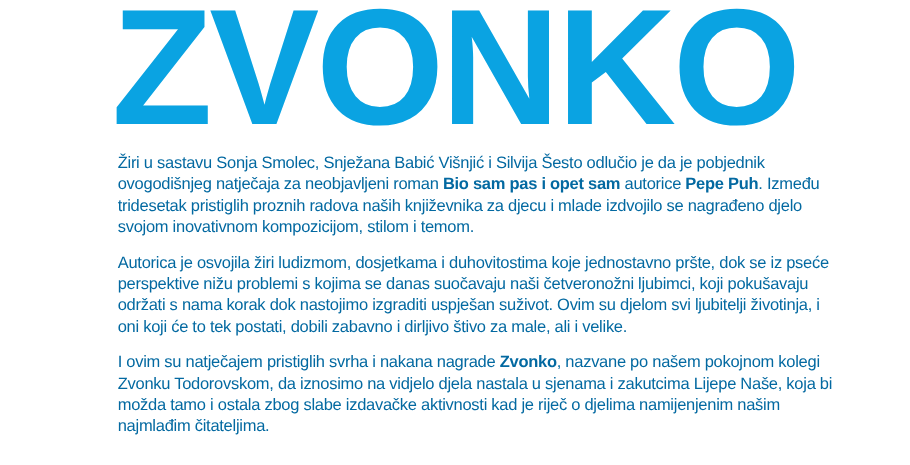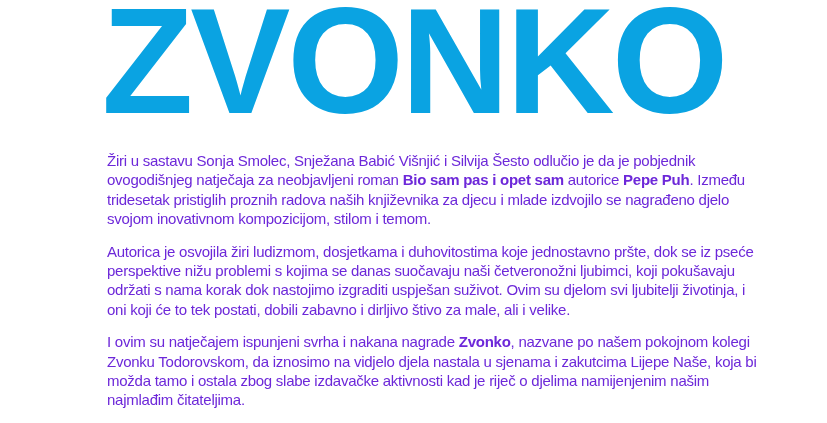--- a/index.html
+++ b/index.html
@@ -37,17 +37,17 @@
   .para {
     margin: 0 0 13px 0;
   }
   .para b { font-weight: bold; }
 </style>
 </head>
 <body style="background: rgb(255, 255, 255);">
 
 <h1 class="title" style="color: rgb(10, 163, 226);">ZVONKO</h1>
 
-<main class="article" style="color: #6d28d9; margin-top: 12px;">
+<main class="article" style="color: #0369a1;">
   <p class="para"><span>Žiri u sastavu Sonja Smolec, Snježana Babić Višnjić i Silvija Šesto odlučio je da je pobjednik ovogodišnjeg natječaja za neobjavljeni roman </span><b>Bio sam pas i opet sam</b><span> autorice </span><b>Pepe Puh</b><span>. Između tridesetak pristiglih proznih radova naših književnika za djecu i mlade izdvojilo se nagrađeno djelo svojom inovativnom kompozicijom, stilom i temom.</span></p>
   <p class="para"><span>Autorica je osvojila žiri ludizmom, dosjetkama i duhovitostima koje jednostavno pršte, dok se iz pseće perspektive nižu problemi s kojima se danas suočavaju naši četveronožni ljubimci, koji pokušavaju održati s nama korak dok nastojimo izgraditi uspješan suživot. Ovim su djelom svi ljubitelji životinja, i oni koji će to tek postati, dobili zabavno i dirljivo štivo za male, ali i velike.</span></p>
-  <p class="para"><span>I ovim su natječajem ispunjeni svrha i nakana nagrade </span><b>Zvonko</b><span>, nazvane po našem pokojnom kolegi Zvonku Todorovskom, da iznosimo na vidjelo djela nastala u sjenama i zakutcima Lijepe Naše, koja bi možda tamo i ostala zbog slabe izdavačke aktivnosti kad je riječ o djelima namijenjenim našim najmlađim čitateljima.</span></p>
+  <p class="para"><span>I ovim su natječajem pristiglih svrha i nakana nagrade </span><b>Zvonko</b><span>, nazvane po našem pokojnom kolegi Zvonku Todorovskom, da iznosimo na vidjelo djela nastala u sjenama i zakutcima Lijepe Naše, koja bi možda tamo i ostala zbog slabe izdavačke aktivnosti kad je riječ o djelima namijenjenim našim najmlađim čitateljima.</span></p>
 </main>
 
 </body></html>

